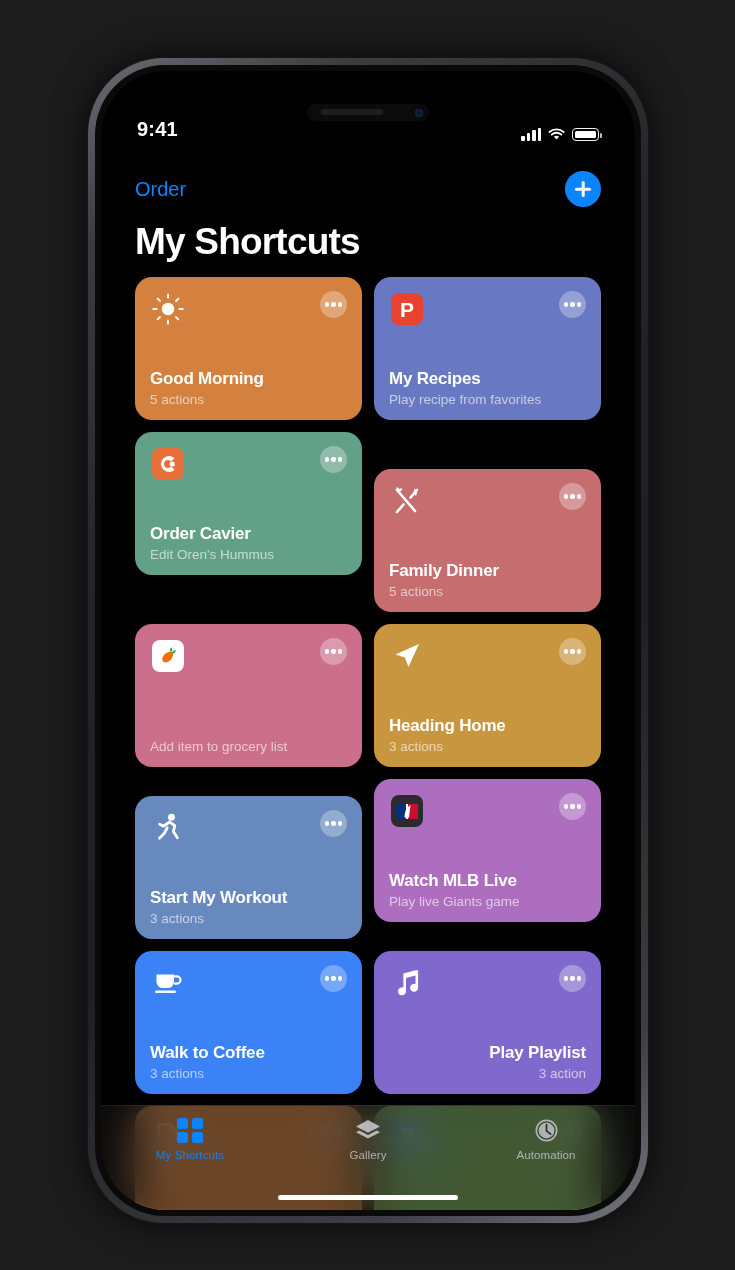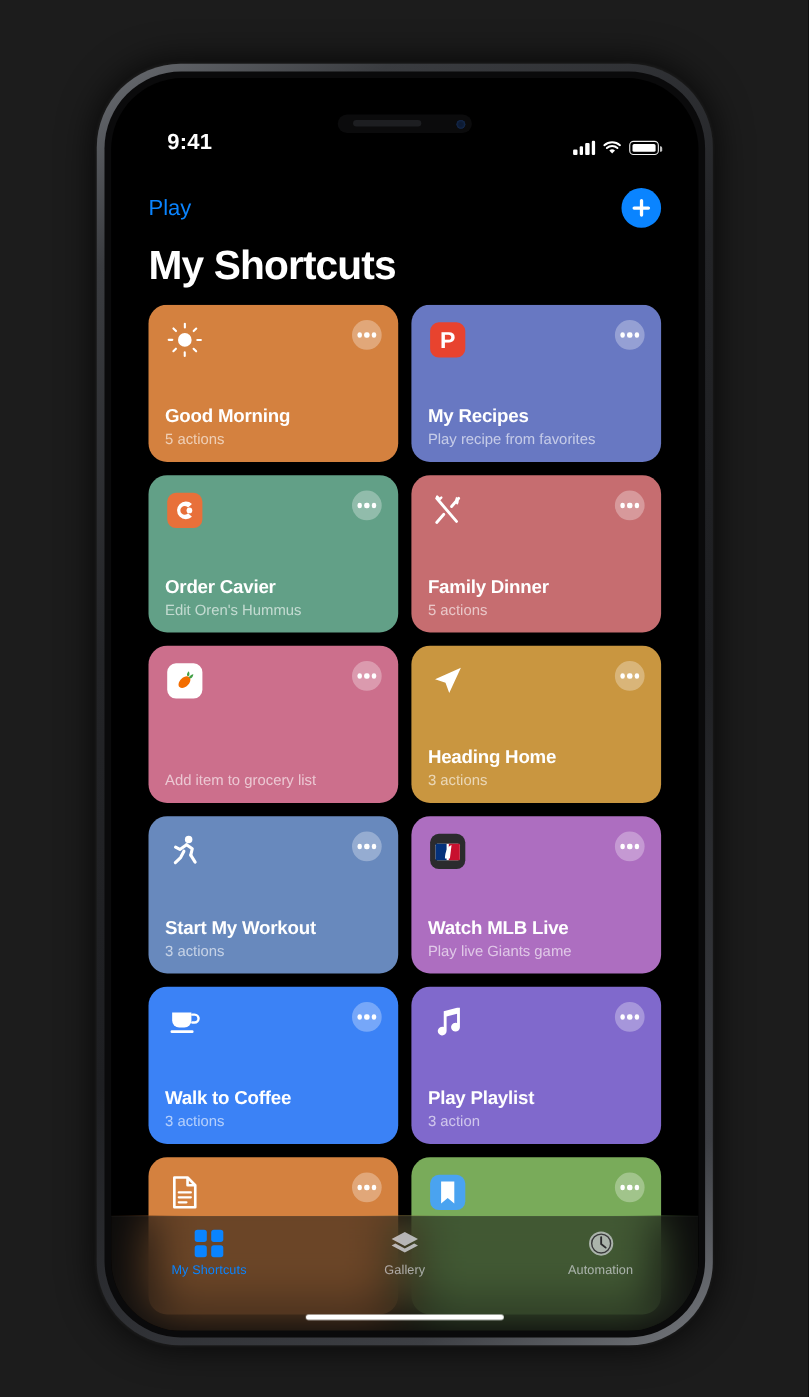--- a/index.html
+++ b/index.html
@@ -80,21 +80,21 @@
   #island-camera {
     width: 8px; height: 8px;
     border-radius: 50%;
     background: #0d1b33;
     box-shadow: inset 0 0 2px #1f3d72;
   }
 
   
   #status-bar {
     position: absolute;
-    top: 0; left: 15px; right: 0;
+    top: 0; left: 0; right: 0;
     height: 78px;
     display: flex;
     align-items: flex-end;
     justify-content: space-between;
     padding: 0 36px 8px 36px;
     z-index: 30;
   }
   #status-time {
     color: #fff;
     font-size: 20px;
@@ -281,21 +281,21 @@
             <path d="M3.7 6.6 a7.2 7.2 0 0 1 9.6 0" stroke="#fff" stroke-width="1.8" fill="none" stroke-linecap="round"></path>
             <path d="M1.4 4.0 a10.8 10.8 0 0 1 14.2 0" stroke="#fff" stroke-width="1.8" fill="none" stroke-linecap="round"></path>
           </svg>
           <div id="battery-icon">
             <div id="battery-fill"></div>
           </div>
         </div>
       </div>
 
       <div id="nav-bar">
-        <div id="edit-button">Play</div>
+        <div id="edit-button">Order</div>
         <div id="add-button"></div>
       </div>
 
       <div id="page-title">My Shortcuts</div>
 
       <div id="shortcut-grid">
           <div class="shortcut-card" style="background: rgb(212, 129, 63);">
             <div class="card-top">
               <div class="card-icon">
                 <svg width="34" height="34" viewBox="0 0 34 34">
@@ -351,21 +351,21 @@
                 <span></span>
                 <span></span>
                 <span></span>
               </div>
             </div>
             <div>
               <div class="card-title">Order Cavier</div>
               <div class="card-subtitle">Edit Oren's Hummus</div>
             </div>
           </div>
-          <div class="shortcut-card" style="background: rgb(198, 109, 112);">
+          <div class="shortcut-card" style="background: rgb(198, 109, 112); margin-top: 37px;">
             <div class="card-top">
               <div class="card-icon">
                 <svg width="34" height="34" viewBox="0 0 34 34">
         <g stroke="#fff" stroke-width="2.6" stroke-linecap="round" fill="none">
           <path d="M7 6 L25 27"></path>
           <path d="M27 6 L20.5 13.5"></path>
           <path d="M13.5 20.5 L7 28"></path>
         </g>
         <path d="M24.6 4.6 c2.6 2.0 3.2 5.0 1.2 7.2 l-2.6-2.2 z" fill="#fff"></path>
         <path d="M7.4 4.4 l2.2 2.4 1.6-1.5" stroke="#fff" stroke-width="2.2" fill="none" stroke-linecap="round"></path>
@@ -414,21 +414,21 @@
                 <span></span>
                 <span></span>
                 <span></span>
               </div>
             </div>
             <div>
               <div class="card-title">Heading Home</div>
               <div class="card-subtitle">3 actions</div>
             </div>
           </div>
-          <div class="shortcut-card" style="background: rgb(104, 137, 189);">
+          <div class="shortcut-card" style="background: rgb(104, 137, 189); margin-top: 17px;">
             <div class="card-top">
               <div class="card-icon">
                 <svg width="34" height="34" viewBox="0 0 34 34">
         <circle cx="20.5" cy="6.2" r="3.4" fill="#fff"></circle>
         <path d="M18.6 11 L12.5 15.2 L8.6 13.2" stroke="#fff" stroke-width="2.8" fill="none" stroke-linecap="round" stroke-linejoin="round"></path>
         <path d="M18.6 11 L23.8 14.6 L22.4 20.4" stroke="#fff" stroke-width="2.8" fill="none" stroke-linecap="round" stroke-linejoin="round"></path>
         <path d="M22.4 20.4 L26.4 26.8" stroke="#fff" stroke-width="2.8" fill="none" stroke-linecap="round"></path>
         <path d="M16.2 16.8 L13.2 22.6 L8.4 27.2" stroke="#fff" stroke-width="2.8" fill="none" stroke-linecap="round" stroke-linejoin="round"></path>
       </svg>
               </div>
@@ -479,21 +479,21 @@
                 <span></span>
                 <span></span>
                 <span></span>
               </div>
             </div>
             <div>
               <div class="card-title">Walk to Coffee</div>
               <div class="card-subtitle">3 actions</div>
             </div>
           </div>
-          <div class="shortcut-card" style="background: rgb(128, 105, 204);">
+          <div class="shortcut-card" style="background: rgb(128, 105, 204); text-align: right;">
             <div class="card-top">
               <div class="card-icon">
                 <svg width="34" height="34" viewBox="0 0 34 34">
         <path d="M25.5 4.2 L13.4 7.4 V21.6 a4 4 0 1 0 2.6 3.7 V12.0 l9.5-2.5 V18.0 a4 4 0 1 0 2.6 3.7 V4.2 Z" fill="#fff"></path>
       </svg>
               </div>
               <div class="more-button">
                 <span></span>
                 <span></span>
                 <span></span>

